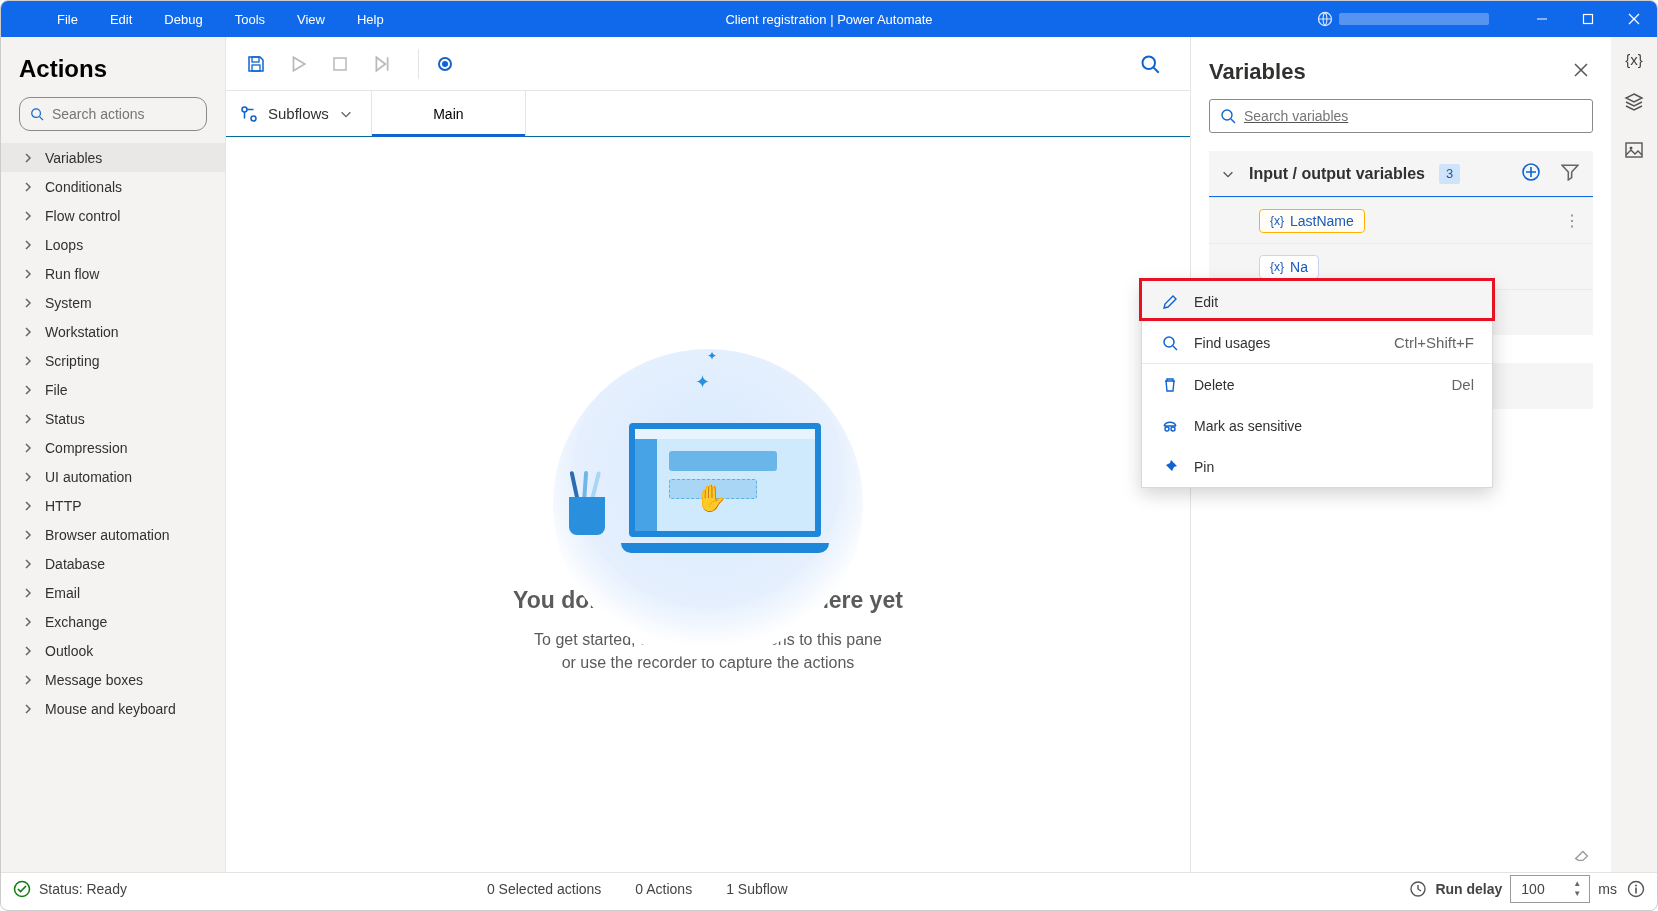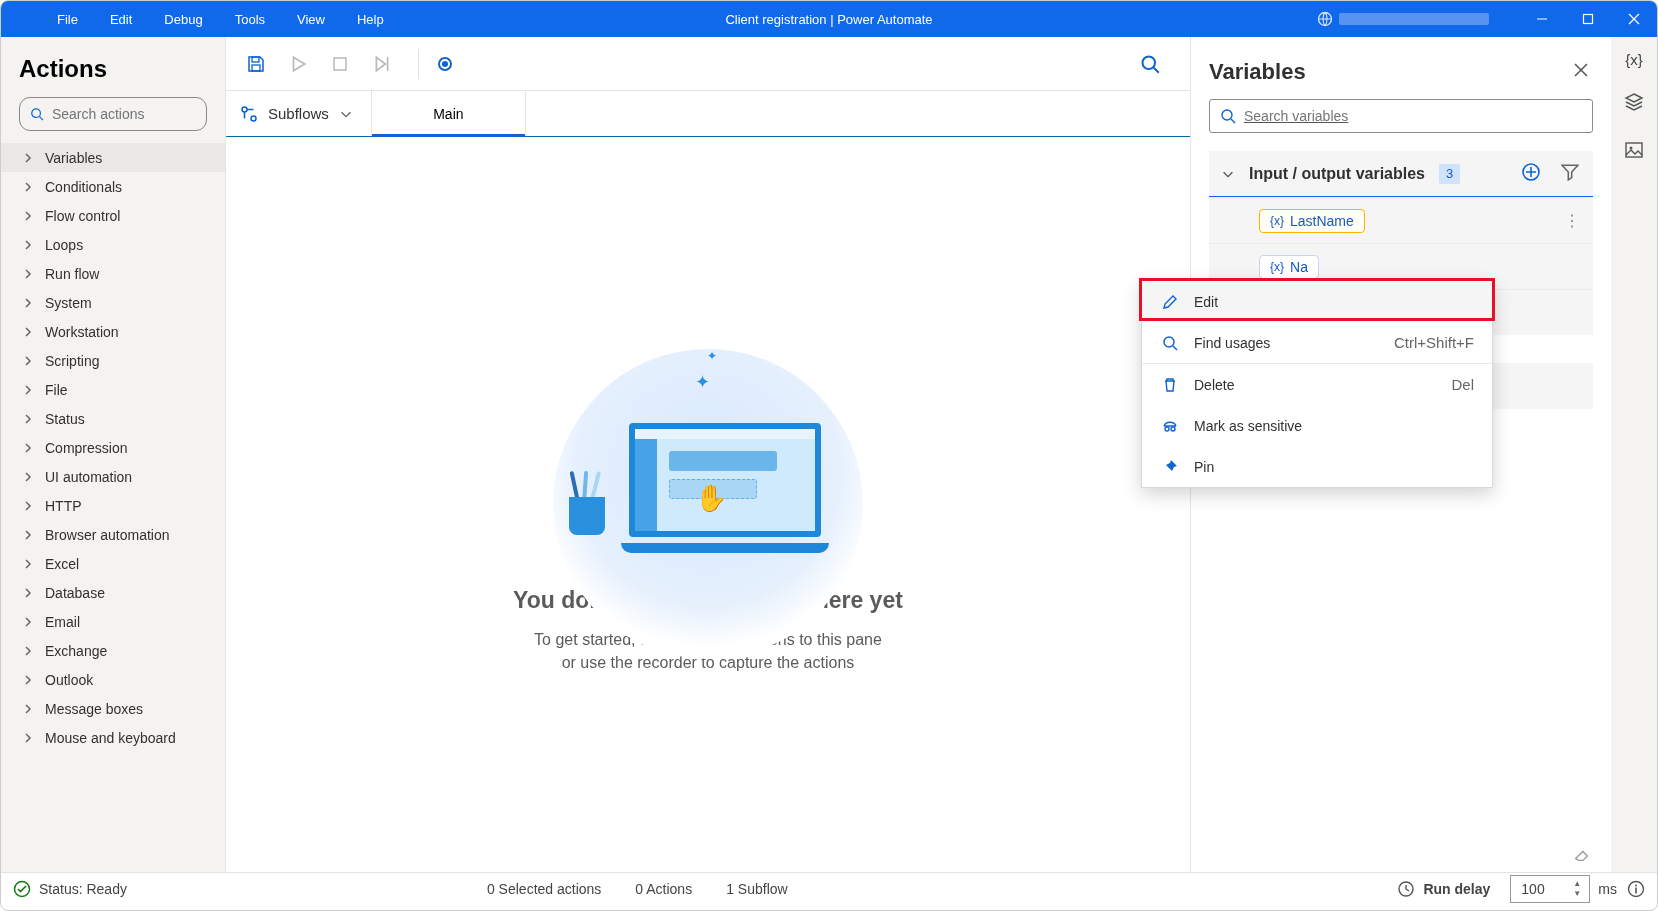--- a/index.html
+++ b/index.html
@@ -97,21 +97,21 @@
 .ctxmenu .row .ic { width:20px; margin-right:14px; color:#0f64d0; display:flex; justify-content:center; }
 .ctxmenu .row .sc { margin-left:auto; color:#666; font-size:15px; }
 .ctxmenu .sep { height:1px; background:#eaeaea; }
 .ctxmenu .row.hl { background:#f5f5f5; }
 .red-outline { position:absolute; border:3px solid #e81123; pointer-events:none; z-index:60; }
 
 
 .status-left { display:flex; align-items:center; gap:8px; color:#444; }
 .status-center { display:flex; gap:34px; margin-left:360px; color:#444; }
 .status-right { margin-left:auto; display:flex; align-items:center; gap:8px; color:#444; }
-.delay-input { width:80px; height:28px; border:1px solid #999; display:flex; align-items:center; padding-left:10px; font-size:14px; position:relative;margin-left:12px; }
+.delay-input { width:80px; height:28px; border:1px solid #999; display:flex; align-items:center; padding-left:10px; font-size:14px; position:relative; }
 .spinbtns { position:absolute; right:2px; top:1px; bottom:1px; width:14px; display:flex; flex-direction:column; justify-content:center; color:#666; font-size:8px; line-height:10px; }
 
 svg.ic { width:16px; height:16px; }
 </style>
 </head>
 <body>
 
 <div class="titlebar">
   <div class="menu">
     <div class="menu-item">File</div>
@@ -236,26 +236,20 @@
           <span class="action-chevron"><svg width="10" height="10" viewBox="0 0 10 10">
               <path d="M3 1l4 4-4 4" fill="none" stroke="#666" stroke-width="1.5"></path>
             </svg></span>
           <span>HTTP</span>
         </div>
         <div class="action-item">
           <span class="action-chevron"><svg width="10" height="10" viewBox="0 0 10 10">
               <path d="M3 1l4 4-4 4" fill="none" stroke="#666" stroke-width="1.5"></path>
             </svg></span>
           <span>Browser automation</span>
-        </div>
-        <div class="action-item">
-          <span class="action-chevron"><svg width="10" height="10" viewBox="0 0 10 10">
-              <path d="M3 1l4 4-4 4" fill="none" stroke="#666" stroke-width="1.5"></path>
-            </svg></span>
-          <span>Excel</span>
         </div>
         <div class="action-item">
           <span class="action-chevron"><svg width="10" height="10" viewBox="0 0 10 10">
               <path d="M3 1l4 4-4 4" fill="none" stroke="#666" stroke-width="1.5"></path>
             </svg></span>
           <span>Database</span>
         </div>
         <div class="action-item">
           <span class="action-chevron"><svg width="10" height="10" viewBox="0 0 10 10">
               <path d="M3 1l4 4-4 4" fill="none" stroke="#666" stroke-width="1.5"></path>

